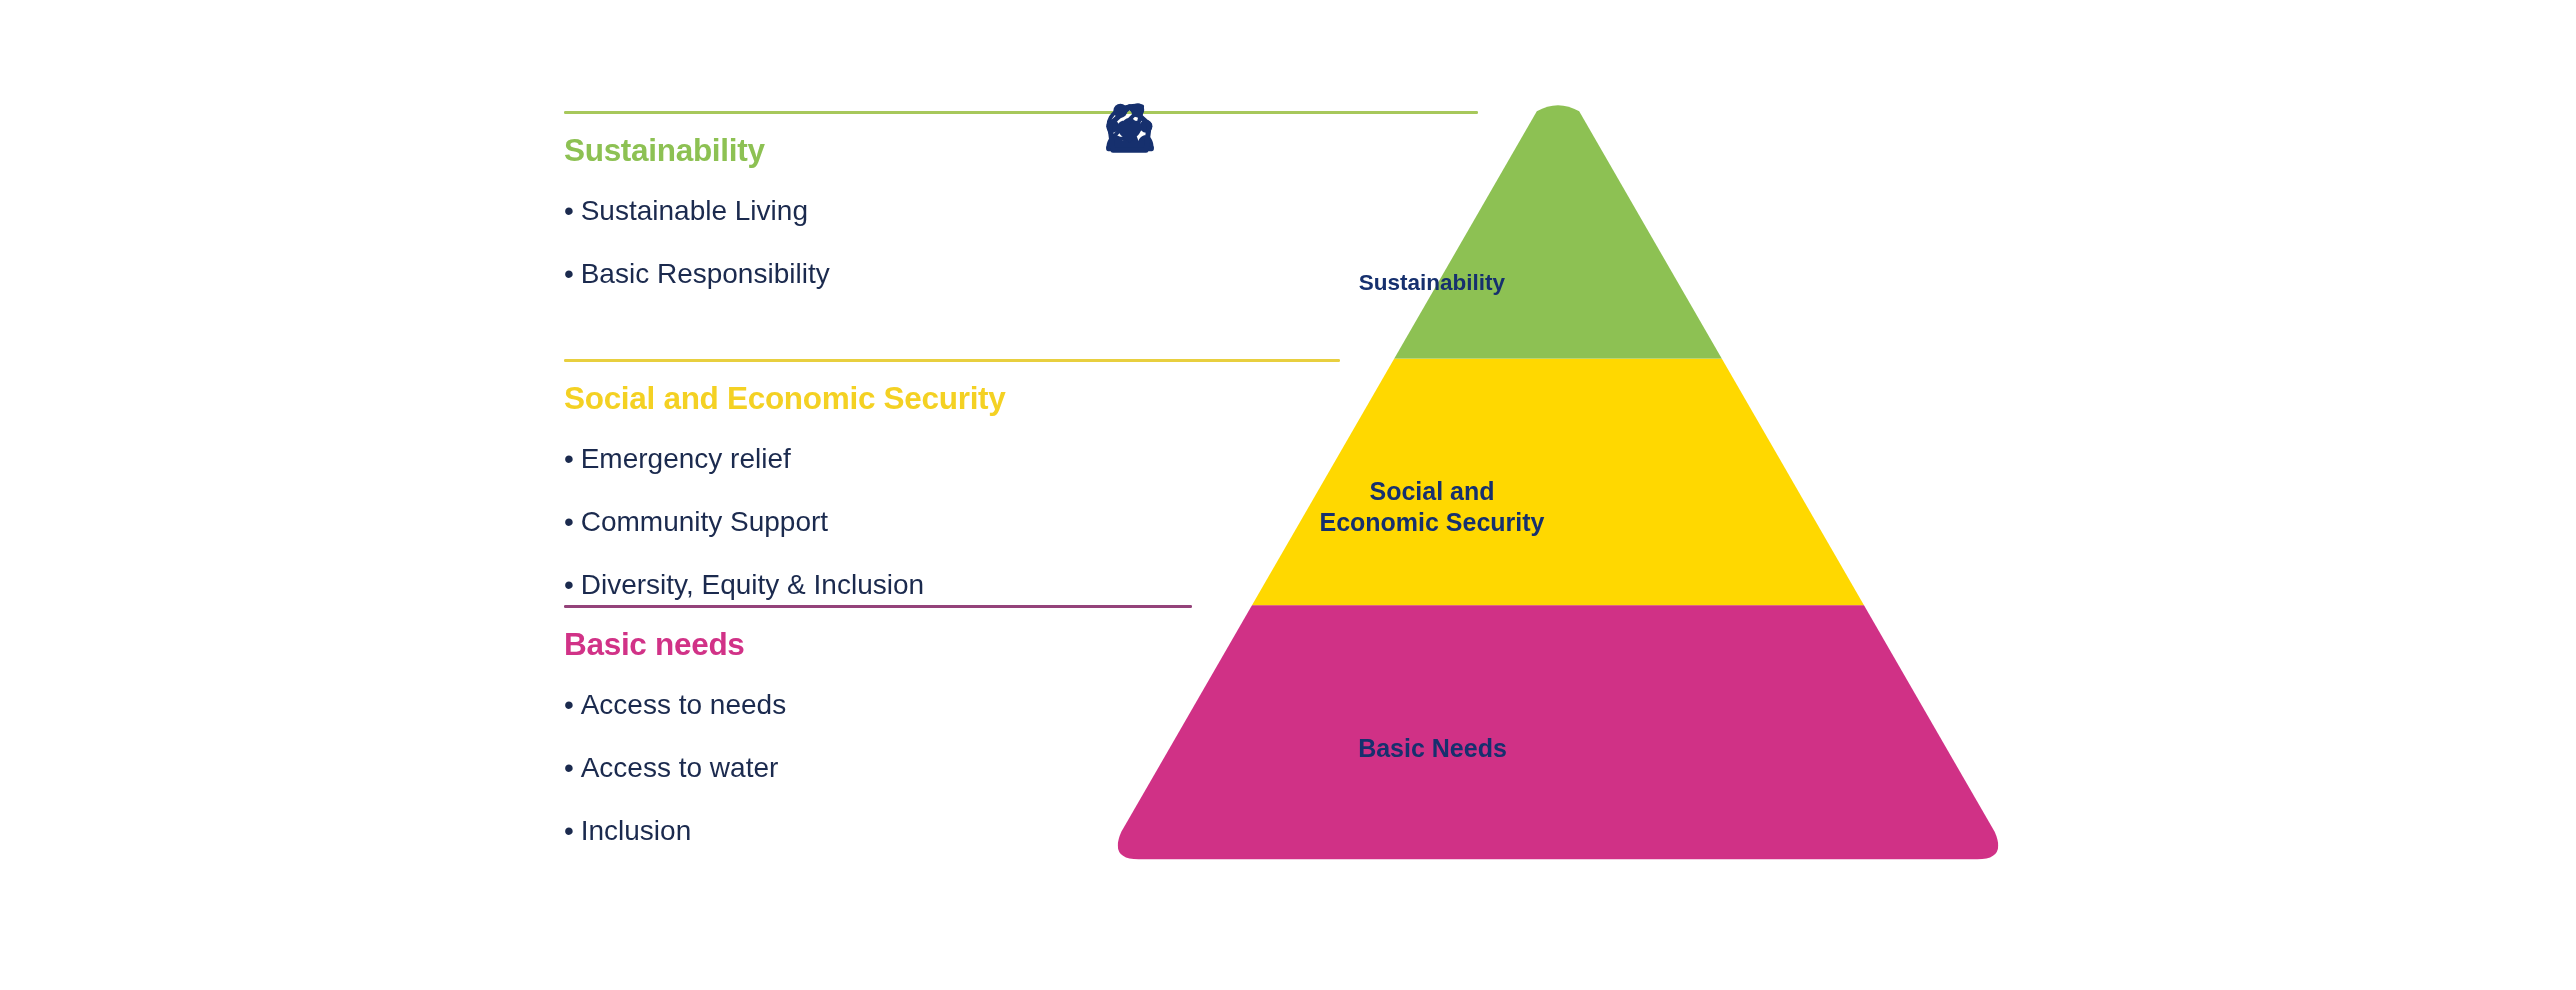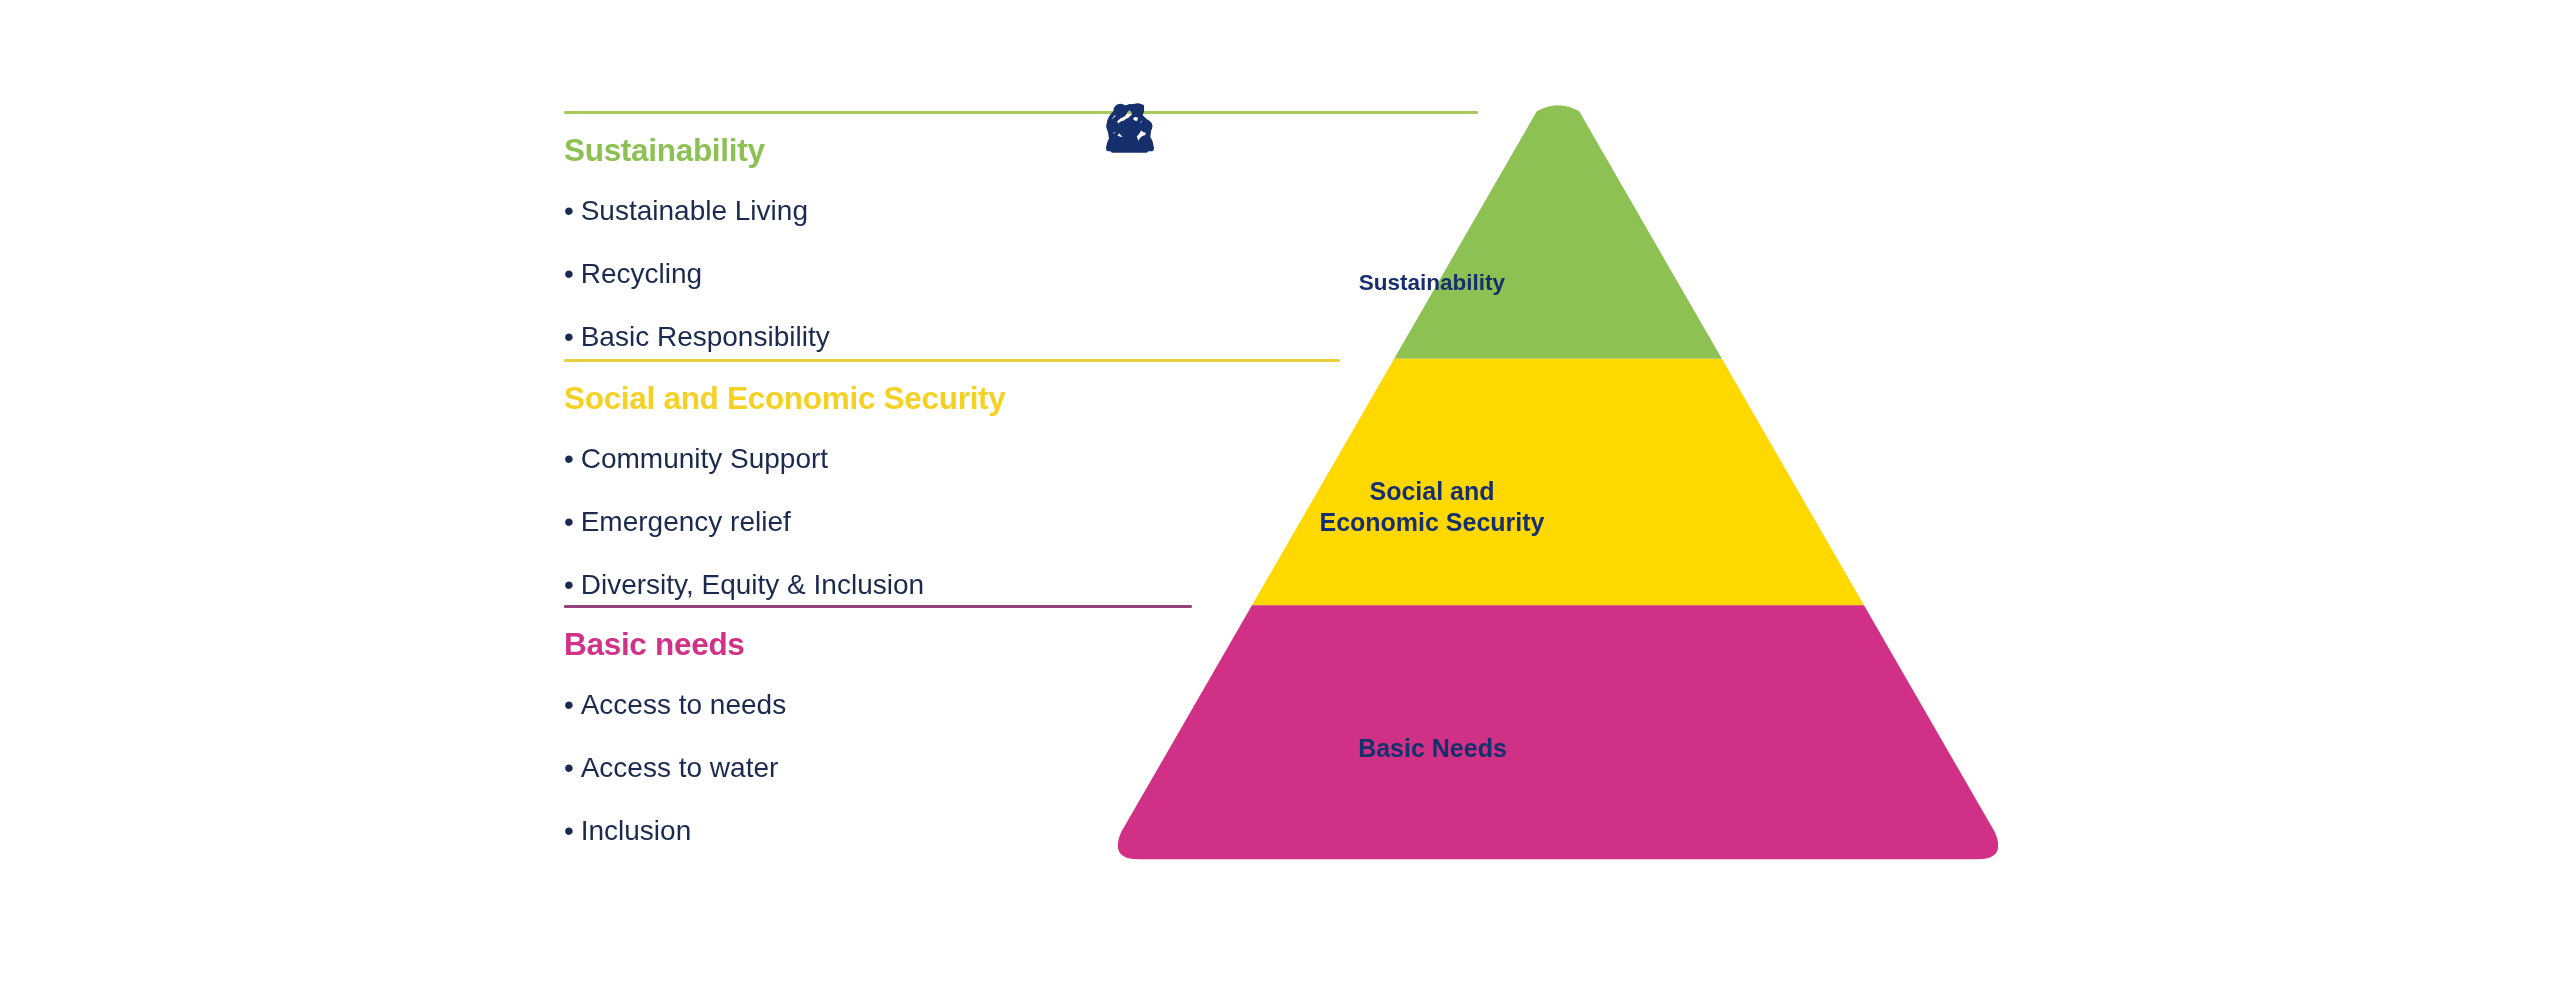--- a/index.html
+++ b/index.html
@@ -122,31 +122,30 @@
 </head>
 <body>
 
 <div id="canvas">
 
   <div class="section" id="section-sustainability">
     <div class="rule"></div>
     <div class="sec-heading">Sustainability</div>
     <ul class="bullets">
       <li><span class="dot">•</span><span>Sustainable Living</span></li>
-      <li><span class="dot">•</span><span>Recycling</span></li>
       <li><span class="dot">•</span><span>Basic Responsibility</span></li>
     </ul>
   </div>
 
   <div class="section" id="section-social">
     <div class="rule"></div>
     <div class="sec-heading">Social and Economic Security</div>
     <ul class="bullets">
+      <li><span class="dot">•</span><span>Emergency relief</span></li>
       <li><span class="dot">•</span><span>Community Support</span></li>
-      <li><span class="dot">•</span><span>Emergency relief</span></li>
       <li><span class="dot">•</span><span>Diversity, Equity &amp; Inclusion</span></li>
     </ul>
   </div>
 
   <div class="section" id="section-basic">
     <div class="rule"></div>
     <div class="sec-heading">Basic needs</div>
     <ul class="bullets">
       <li><span class="dot">•</span><span>Access to needs</span></li>
       <li><span class="dot">•</span><span>Access to water</span></li>

